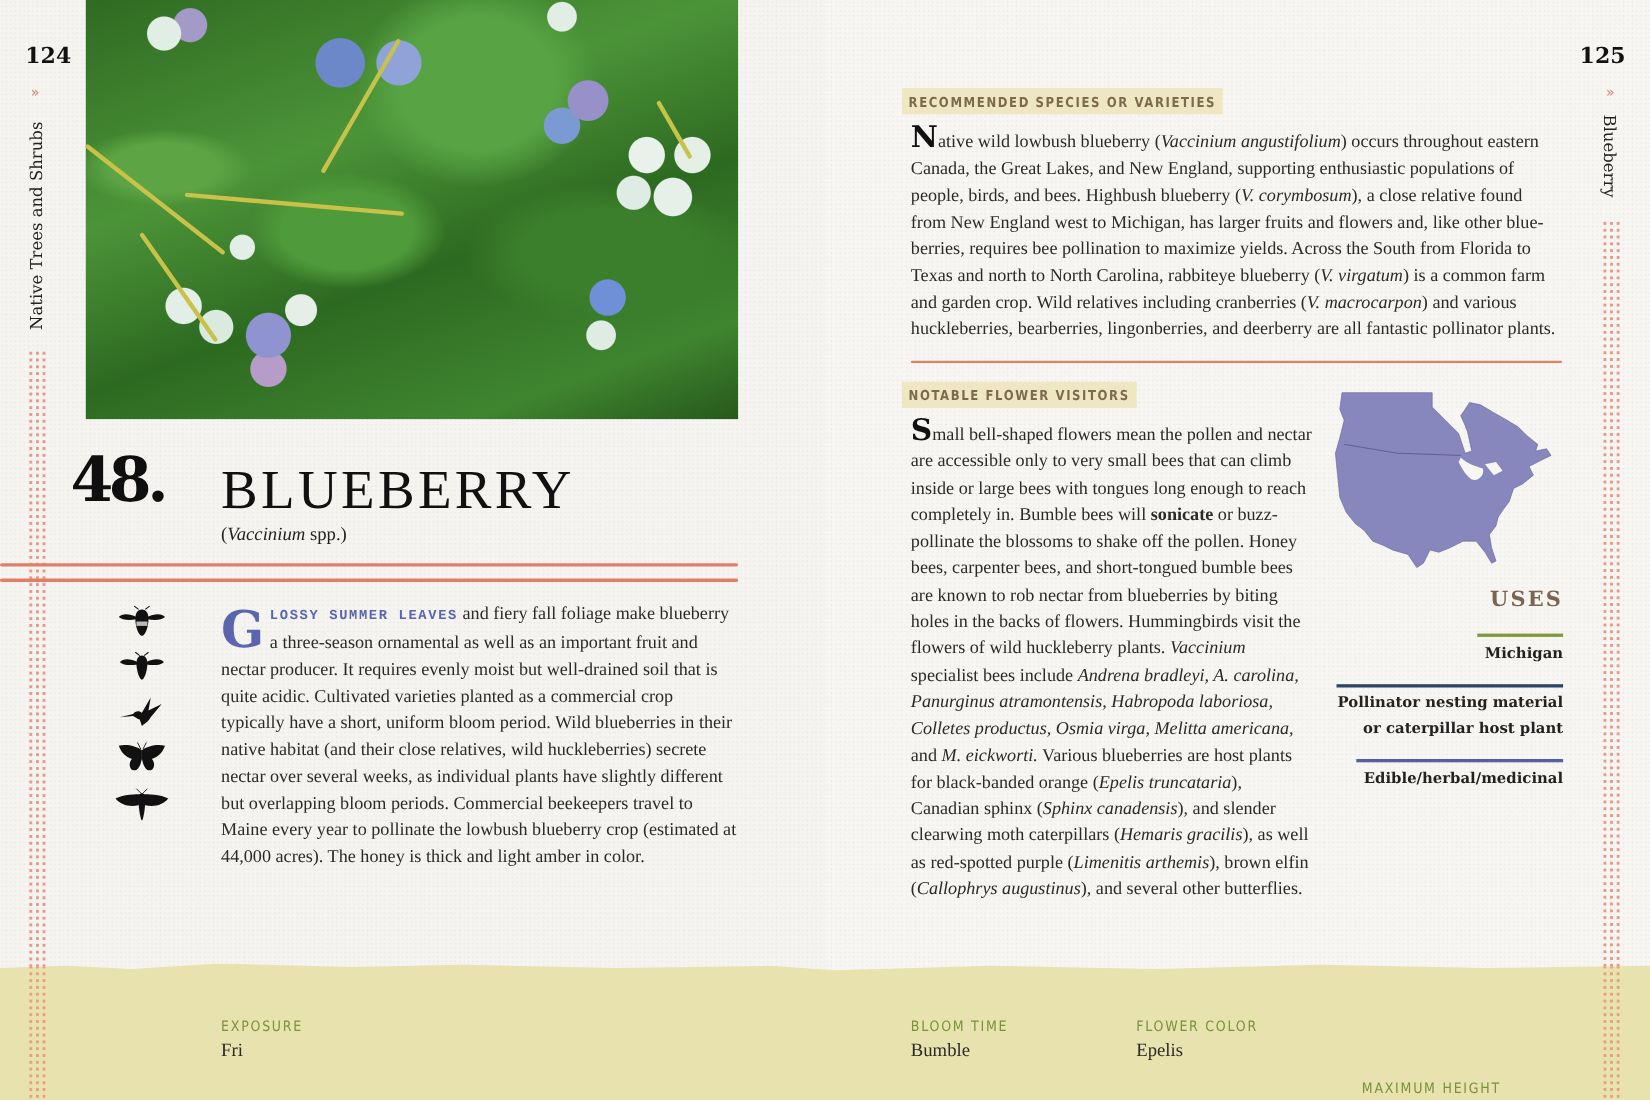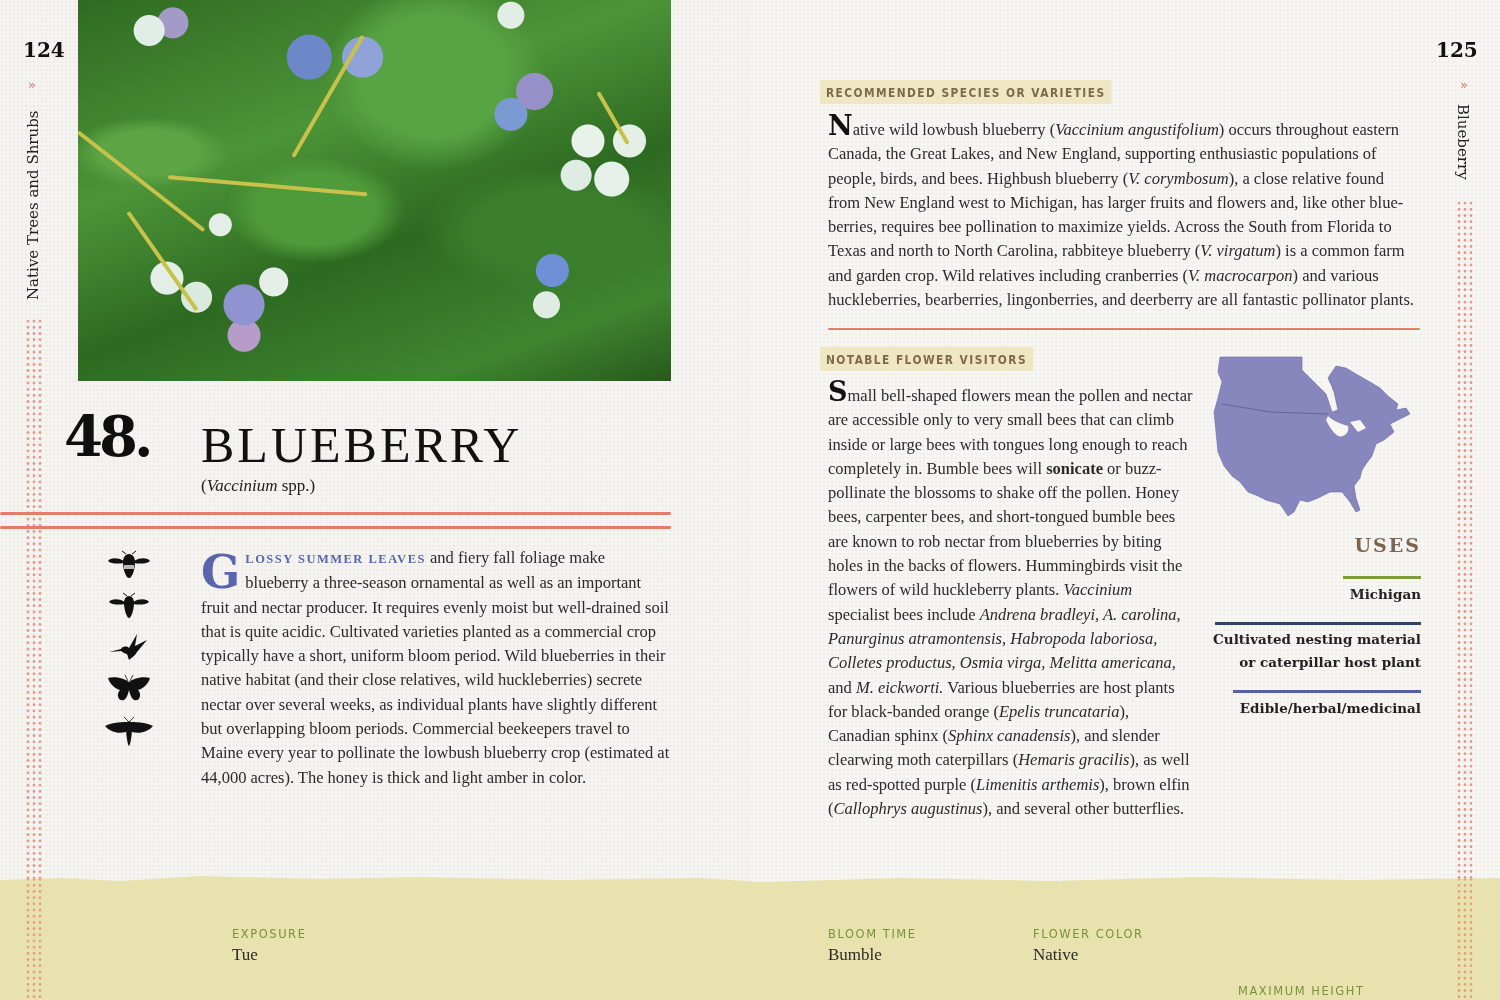--- a/index.html
+++ b/index.html
@@ -128,21 +128,21 @@
     .body-left {
       position: absolute; left: 201px; top: 546px; width: 470px;
       font-family: "Liberation Serif", serif; font-size: 16.5px; line-height: 24.3px;
       color: #2a2a2a;
     }
     .dropcap-g {
       float: left; font-family: "DejaVu Serif", serif; font-weight: bold;
       font-size: 46px; line-height: 40px; color: #5a65ad; margin: 6px 5px 0 0;
     }
     .smallcaps-lead {
-      font-family: Liberation Serif, serif; font-size: 12.5px; letter-spacing: 1.5px;
+      font-family: Liberation Mono, monospace; font-size: 12.5px; letter-spacing: 1.5px;
       color: #5a65ad; font-weight: bold;
     }
 
     
     .sec-label {
       position: absolute; background: #efe7c2; padding: 5px 7px 4px 7px;
       font-family: "DejaVu Sans", sans-serif; font-size: 12.5px; letter-spacing: 1.7px;
       color: #7c6a4e; font-weight: bold; transform: scaleX(0.85); transform-origin: 0 0;
     }
     .sec-rec { left: 820px; top: 80px; }
@@ -285,41 +285,41 @@
     <path d="M118 64 C124 70 132 72 138 74 C140 80 134 86 128 84 C122 80 118 72 116 68 Z" fill="#f7f6f3"></path>
     <path d="M140 70 L150 68 L156 76 L148 80 Z" fill="#f7f6f3"></path>
     <path d="M110 12 L116 24 L122 36 L118 44 L112 30 Z" fill="#f7f6f3"></path>
   </svg>
 
   <div class="uses-title">USES</div>
   <div class="use-rule" style="top:576px;width:78px;background:#7f9a3c;"></div>
   <div class="use-text" style="top:583px;">Michigan</div>
   <div class="use-rule" style="top:622px;width:206px;background:#2d4466;"></div>
   <div class="use-text" style="top:628px;">
-      <div>Cultivated nesting material</div>
+      <div>Pollinator nesting material</div>
       <div>or caterpillar host plant</div>
     </div>
   <div class="use-rule" style="top:690px;width:188px;background:#5460a3;"></div>
   <div class="use-text" style="top:697px;">Edible/herbal/medicinal</div>
 
   <div class="band">
     <div class="dots-band" style="left:25px;"></div>
     <div class="dots-band" style="left:1456px;"></div>
 
-    <div class="fact" style="left:201px;top:50px;margin-left:31px;">
+    <div class="fact" style="left:201px;top:50px;">
       <div class="fact-label">EXPOSURE</div>
-      <div class="fact-value">Tue</div>
+      <div class="fact-value">Fri</div>
     </div>
     <div class="fact" style="left:828px;top:50px;">
       <div class="fact-label">BLOOM TIME</div>
       <div class="fact-value">Bumble</div>
     </div>
     <div class="fact" style="left:1033px;top:50px;">
       <div class="fact-label">FLOWER COLOR</div>
-      <div class="fact-value">Native</div>
+      <div class="fact-value">Epelis</div>
     </div>
     <div class="fact" style="left:1238px;top:62px;margin-top:45px;">
       <div class="fact-label">MAXIMUM HEIGHT</div>
       <div class="fact-value">8 feet (2.4 m)</div>
     </div>
   </div>
 
 </div>
 
 </body></html>

